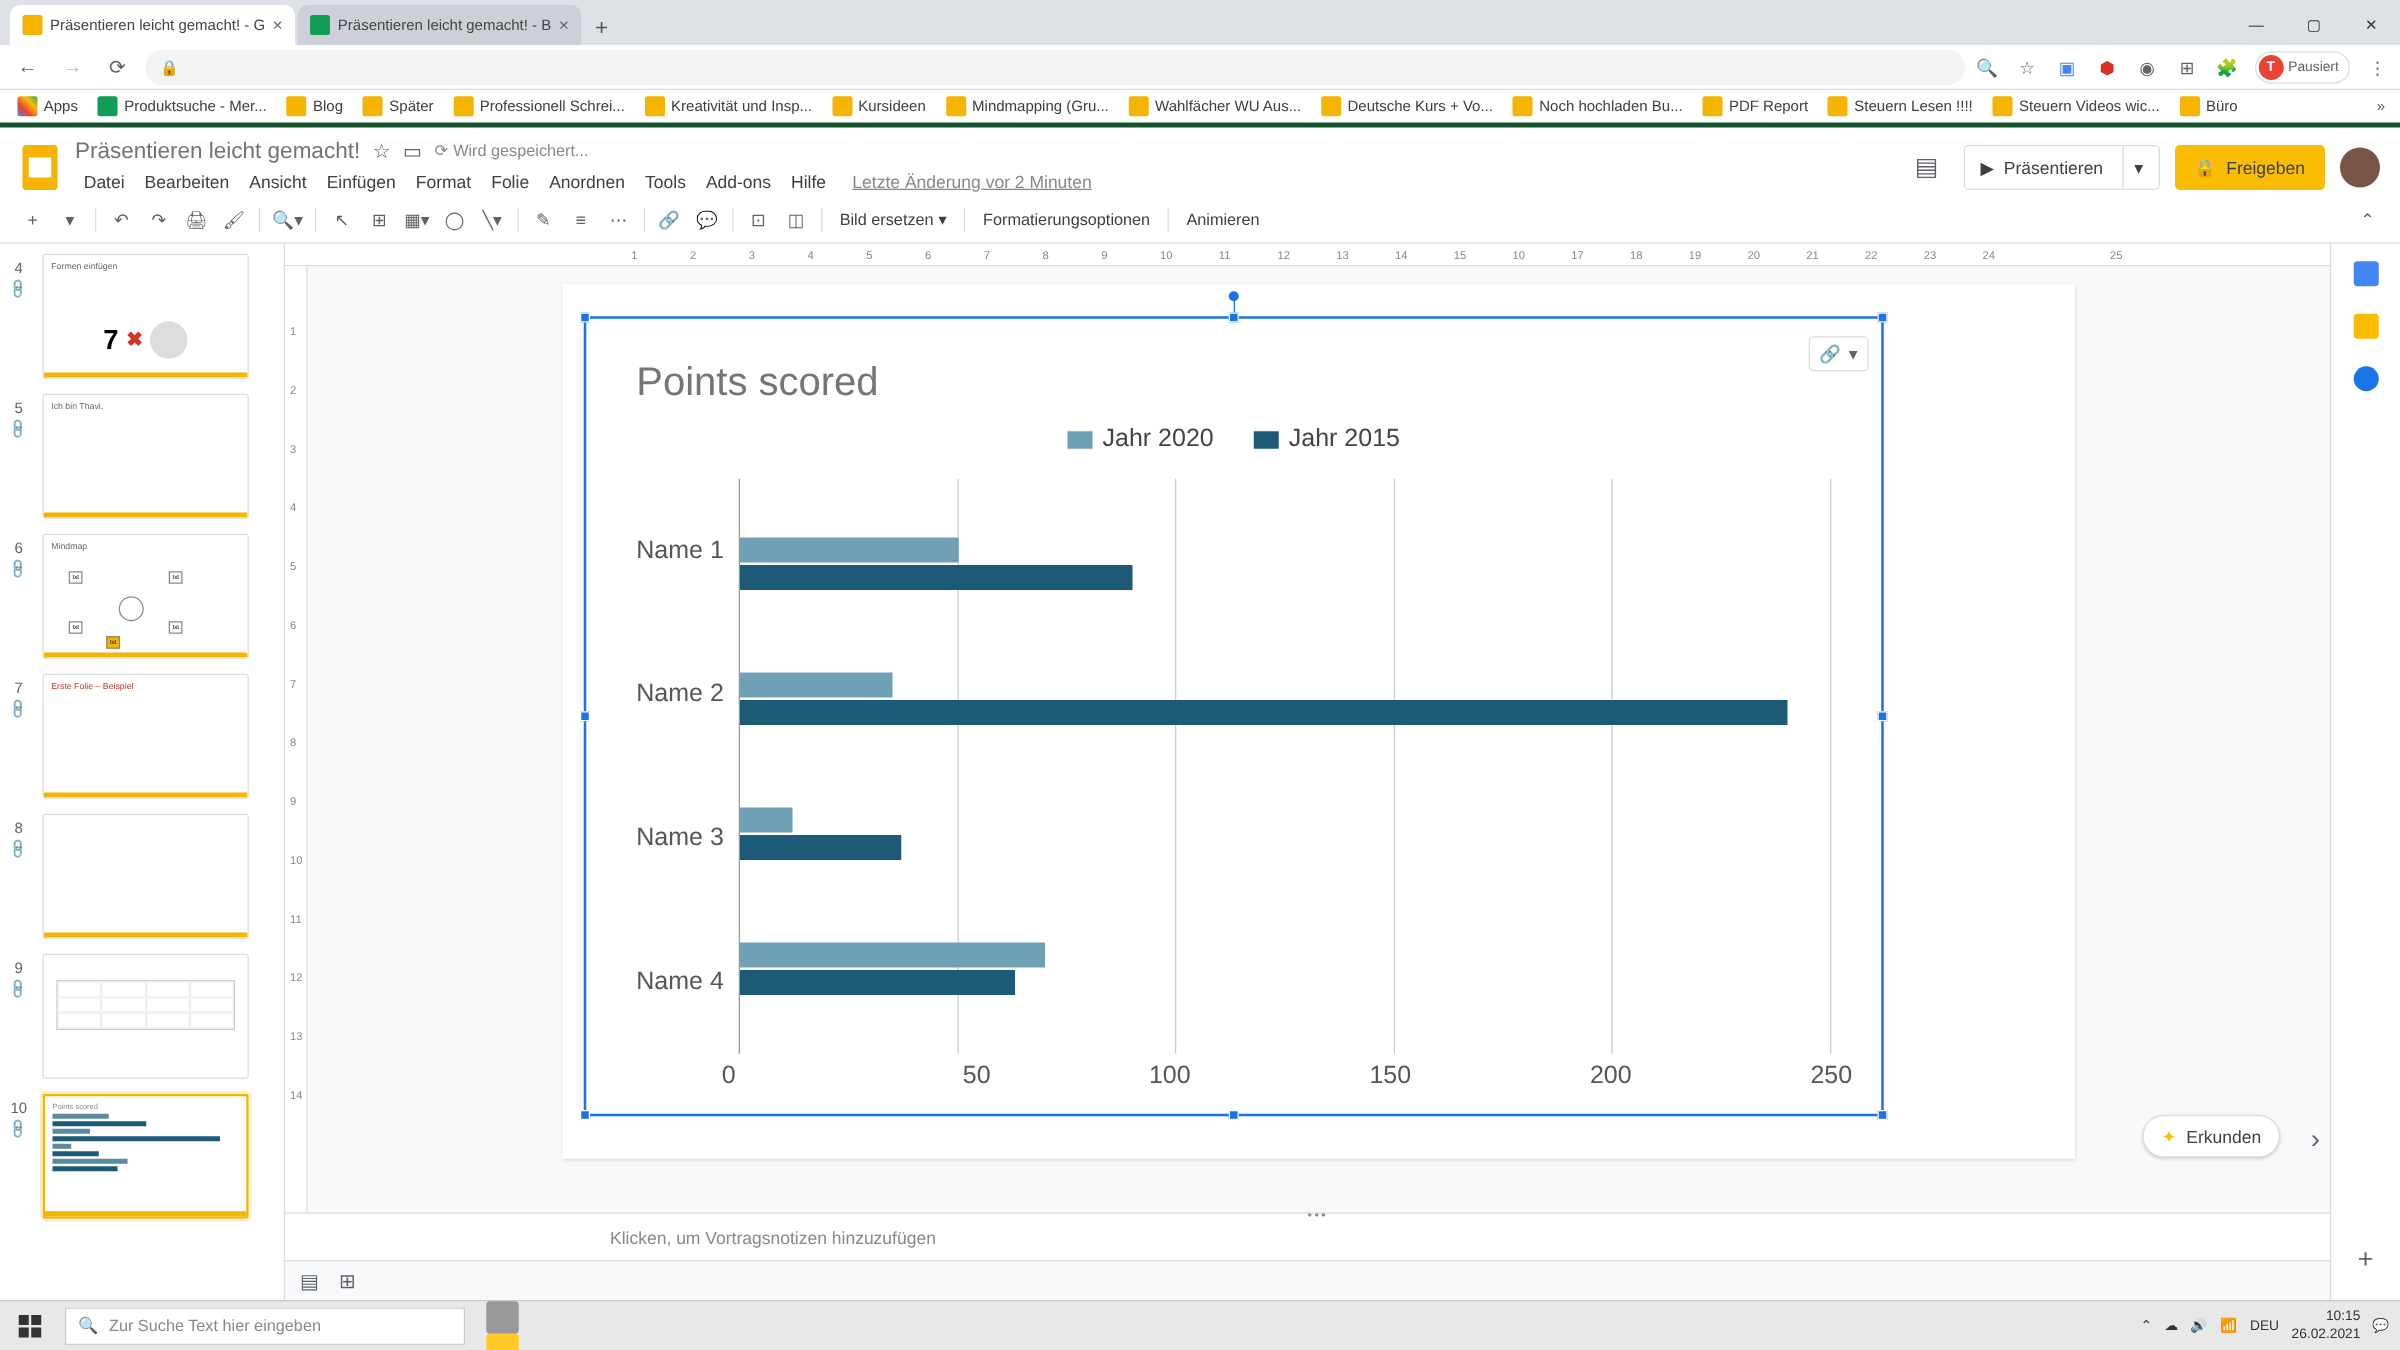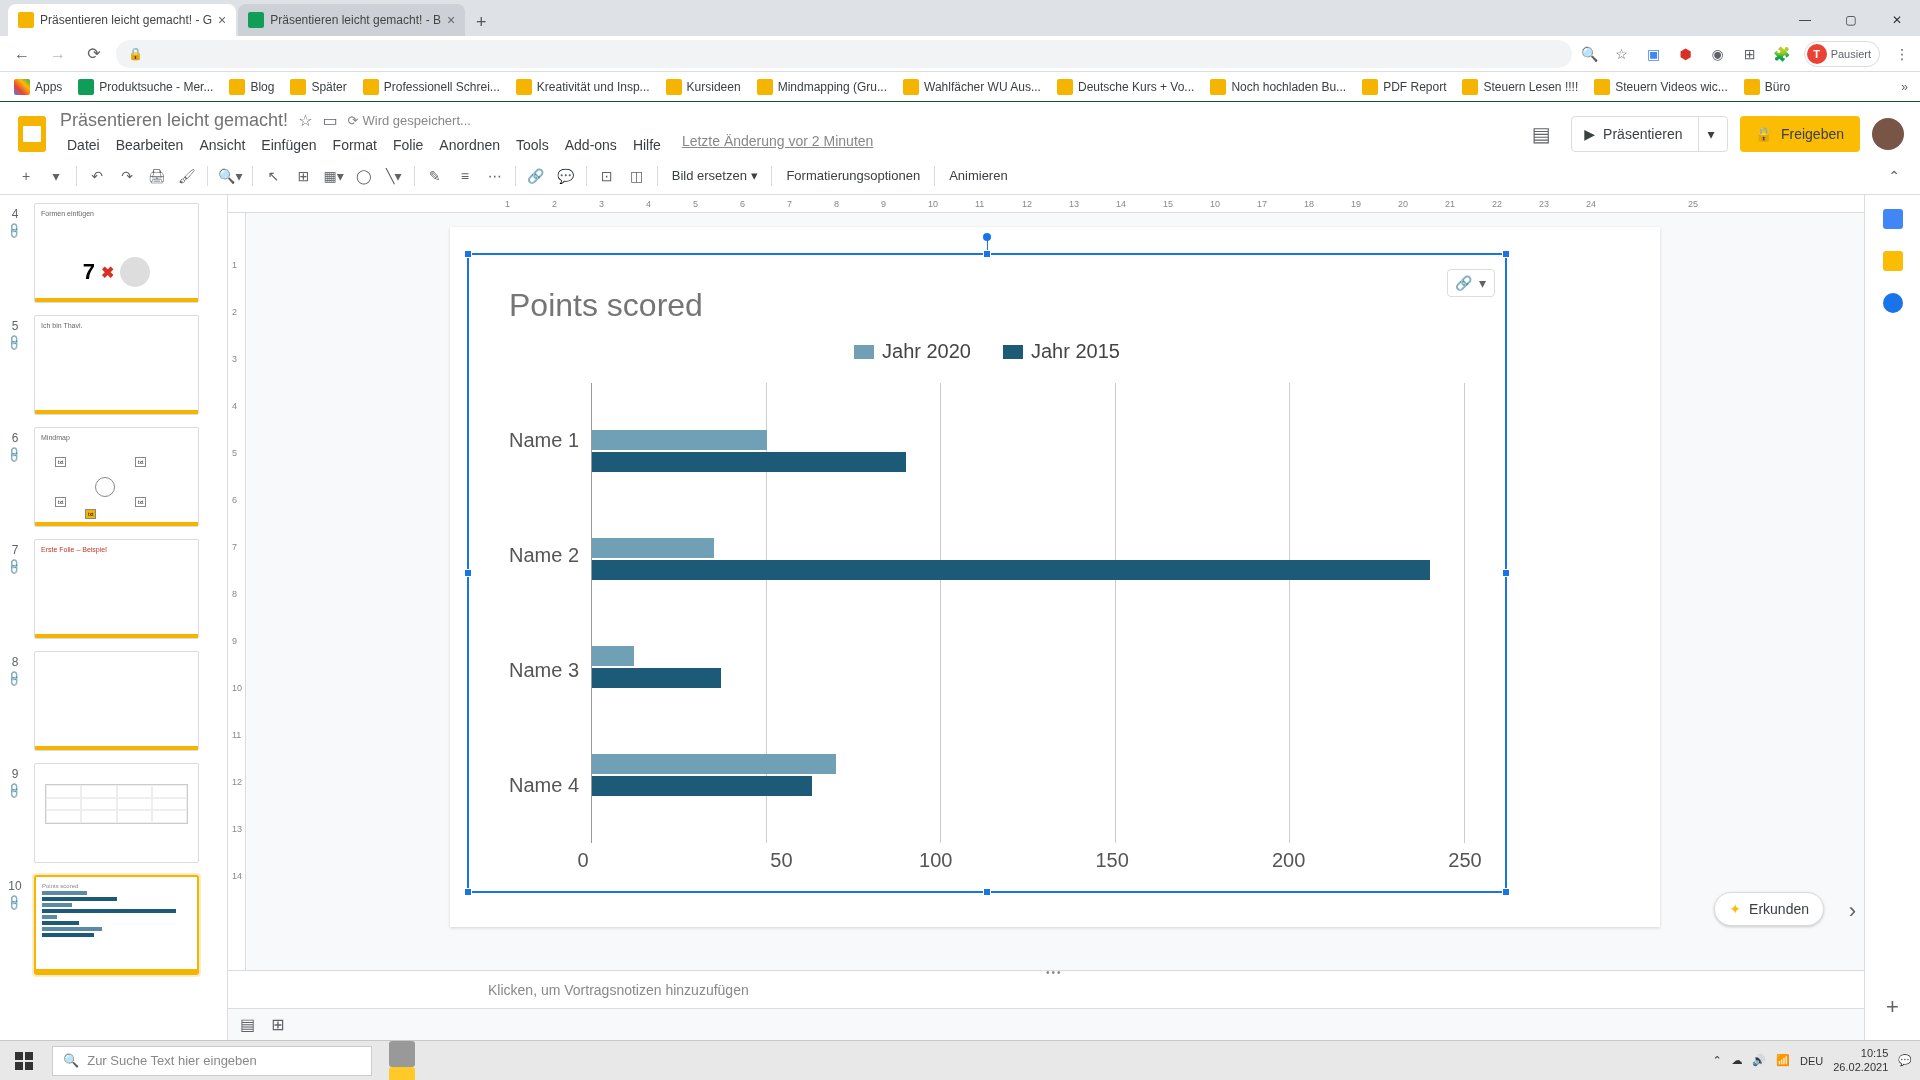--- a/index.html
+++ b/index.html
@@ -20,38 +20,38 @@
 .addr-bar { height: 36px; background: #fff; border-bottom: 1px solid #dadce0; display: flex; align-items: center; padding: 0 8px; gap: 8px; }
 .nav-btn { width: 28px; height: 28px; display: flex; align-items: center; justify-content: center; color: #5f6368; font-size: 16px; cursor: pointer; border-radius: 50%; }
 .nav-btn.disabled { color: #bbb; }
 .url-field { flex: 1; height: 28px; background: #f1f3f4; border-radius: 14px; display: flex; align-items: center; padding: 0 12px; font-size: 13px; color: #202124; gap: 8px; }
 .lock-icon { color: #5f6368; font-size: 12px; }
 .addr-icons { display: flex; gap: 12px; align-items: center; }
 .addr-icon { width: 20px; height: 20px; color: #5f6368; font-size: 14px; display: flex; align-items: center; justify-content: center; cursor: pointer; }
 .profile-pill { display: flex; align-items: center; gap: 4px; border: 1px solid #dadce0; border-radius: 14px; padding: 2px 8px 2px 2px; font-size: 11px; color: #5f6368; }
 .prof-av { width: 20px; height: 20px; border-radius: 50%; background: #ea4335; color: #fff; display: flex; align-items: center; justify-content: center; font-size: 11px; font-weight: bold; }
 
-.bookmarks { height: 30px; background: #fff; border-bottom: 1px solid #14532d; display: flex; align-items: center; padding: 0 8px; gap: 4px; font-size: 12px; }
+.bookmarks { height: 30px; background: #fff; border-bottom: 4px solid #14532d; display: flex; align-items: center; padding: 0 8px; gap: 4px; font-size: 12px; }
 .bm-item { display: flex; align-items: center; gap: 5px; padding: 4px 6px; color: #3c4043; cursor: pointer; border-radius: 4px; white-space: nowrap; }
 .bm-icon { width: 16px; height: 16px; background: #f4b400; border-radius: 2px; flex-shrink: 0; }
 .bm-icon.apps { background: linear-gradient(45deg,#4285f4,#ea4335,#fbbc05,#34a853); }
 .bm-icon.green { background: #0f9d58; }
 .bm-more { margin-left: auto; color: #5f6368; padding: 4px; cursor: pointer; }
 
 
 .slides-header { display: flex; align-items: center; padding: 8px 16px 0 12px; gap: 8px; }
 .slides-logo { width: 40px; height: 40px; display: flex; align-items: center; justify-content: center; }
 .slides-logo-box { width: 28px; height: 36px; background: #f4b400; border-radius: 3px; position: relative; }
 .slides-logo-box::after { content: ''; position: absolute; top: 10px; left: 5px; right: 5px; bottom: 10px; background: #fff; border-radius: 1px; }
 .slides-title-area { flex: 1; }
 .slides-title-row { display: flex; align-items: center; gap: 10px; }
 .slides-title { font-size: 18px; color: #737373; }
 .title-icon { color: #5f6368; font-size: 16px; cursor: pointer; }
 .save-status { font-size: 13px; color: #888; display: flex; align-items: center; gap: 4px; }
-.menu-row { display: flex; gap: 2px; margin-top: 2px; }
+.menu-row { display: flex; gap: 2px; margin-top: 2px; align-items: center; }
 .menu-item { padding: 4px 7px; font-size: 14px; color: #3c4043; cursor: pointer; border-radius: 4px; }
 .last-edit { font-size: 14px; color: #888; text-decoration: underline; margin-left: 12px; cursor: pointer; }
 .header-right { display: flex; align-items: center; gap: 12px; }
 .comment-icon { width: 36px; height: 36px; display: flex; align-items: center; justify-content: center; color: #5f6368; cursor: pointer; border-radius: 50%; font-size: 20px; }
 .present-btn { display: flex; align-items: center; gap: 8px; border: 1px solid #dadce0; border-radius: 4px; height: 36px; padding: 0 12px; font-size: 14px; color: #3c4043; cursor: pointer; }
 .present-dd { border-left: 1px solid #dadce0; height: 100%; display: flex; align-items: center; padding-left: 8px; margin-left: 8px; }
 .share-btn { background: #fbbc04; color: #3c4043; border-radius: 4px; height: 36px; padding: 0 16px; display: flex; align-items: center; gap: 8px; font-size: 14px; font-weight: 500; cursor: pointer; }
 .user-av { width: 32px; height: 32px; border-radius: 50%; background: #795548; }
 
 

